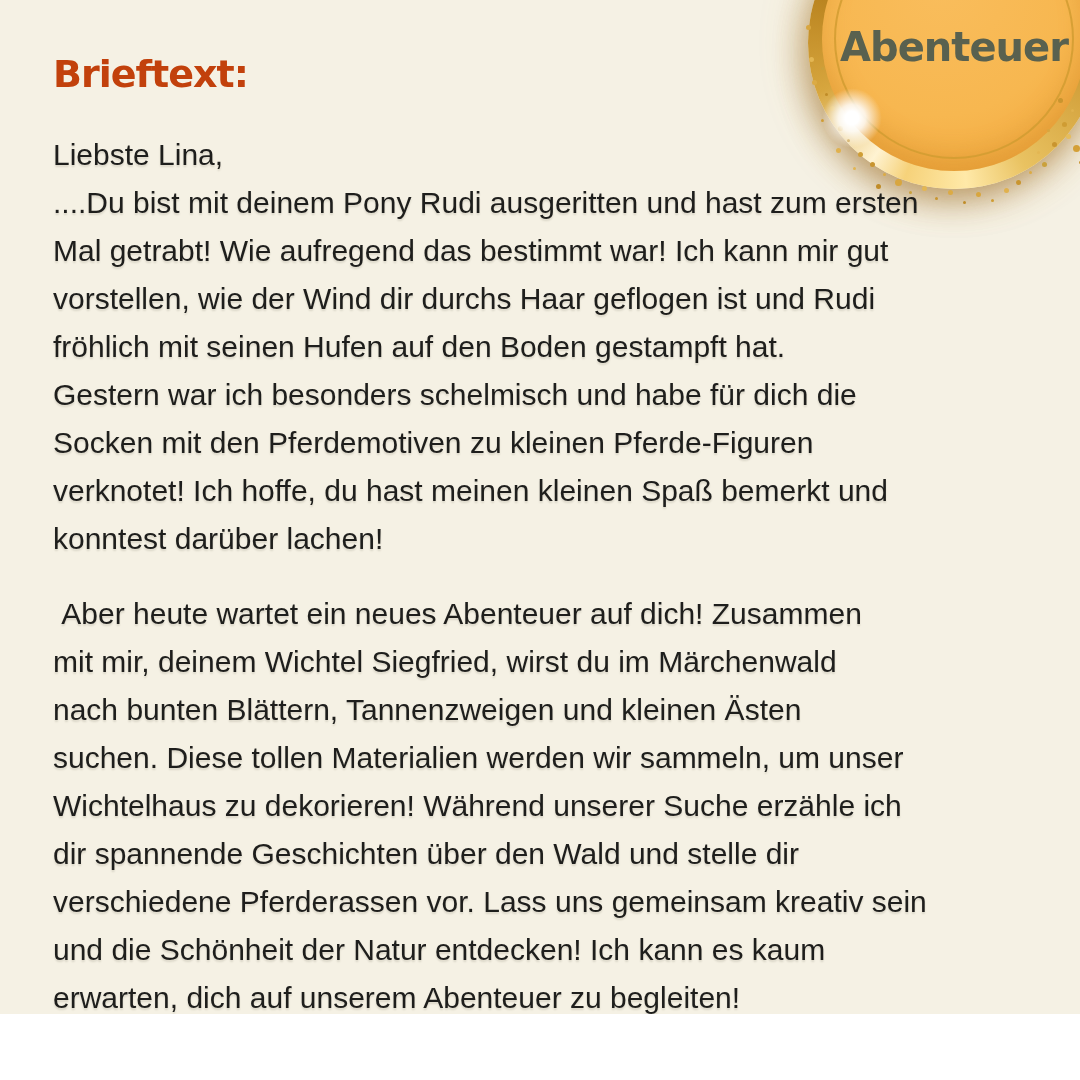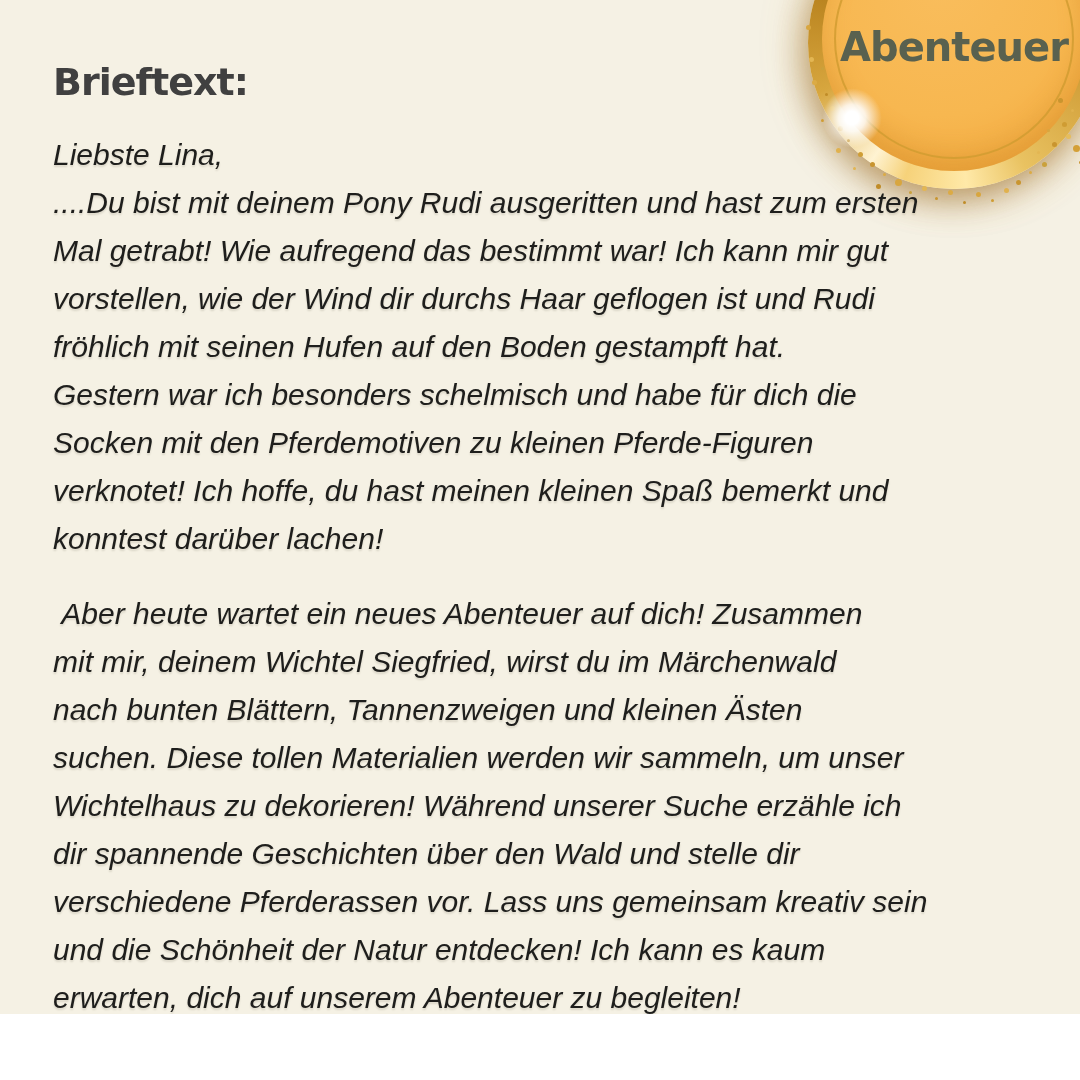--- a/index.html
+++ b/index.html
@@ -11,32 +11,30 @@
     font-family:"Liberation Sans", sans-serif;
   }
 
   
   .page-title{
     position:absolute;left:53px;top:52px;
     font-family:"DejaVu Sans", sans-serif;
     font-weight:bold;
     font-size:38px;
     letter-spacing:-1px;
-    color:#404040;
-    margin-top:8px;
+    color:#c2410c;
   }
 
   
   .letter{
     position:absolute;left:53px;top:131px;right:25px;
     color:#1e1e1c;
     font-size:30px;
     line-height:48px;
     text-shadow:0 2px 2px rgba(60,50,30,.14);
-    font-style:italic;
   }
   .letter p{
     margin:0;
     white-space:pre-wrap;
   }
   .letter p + p{margin-top:27px;}
 
   
   .badge{position:absolute;left:0;top:0;width:1080px;height:1080px;pointer-events:none;}
   .badge-ring{

